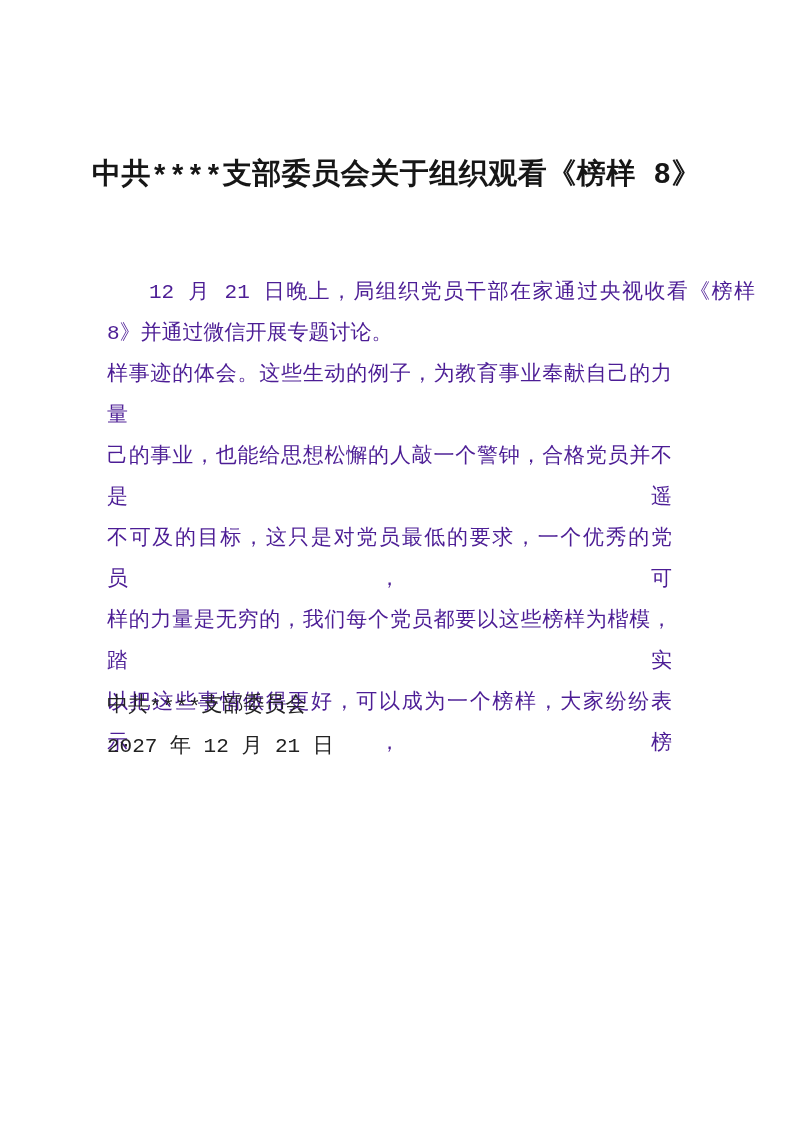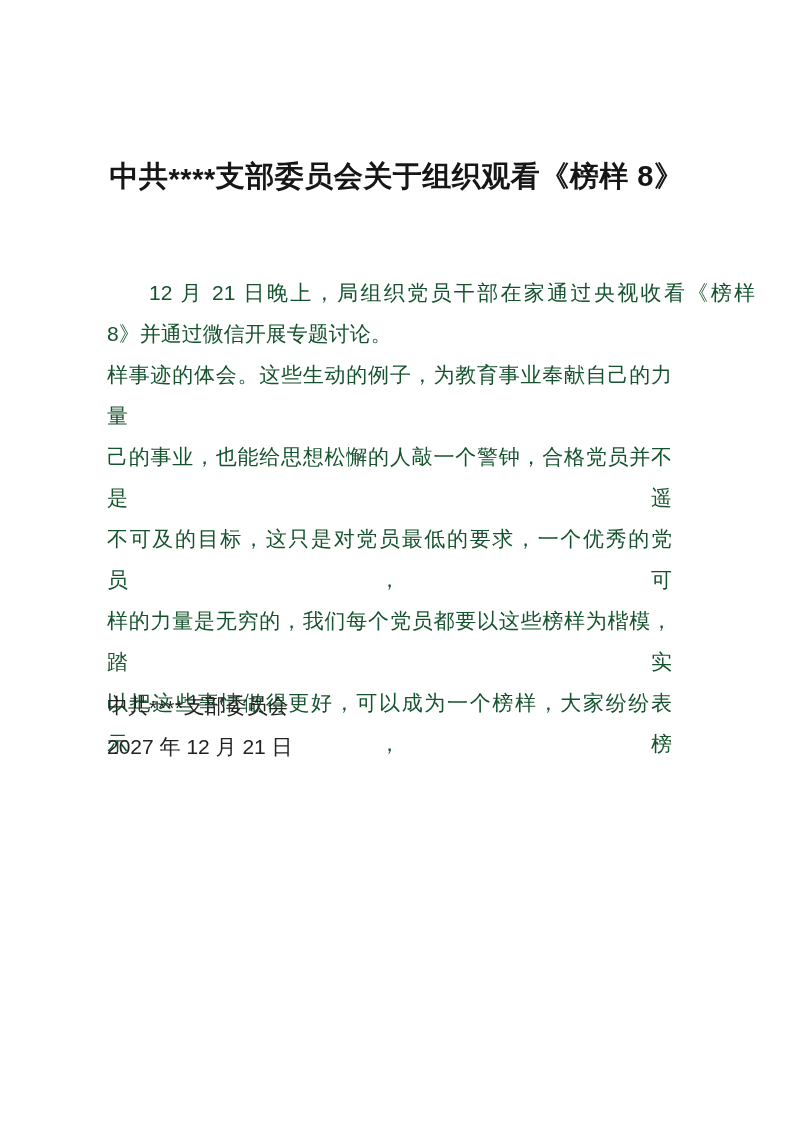--- a/index.html
+++ b/index.html
@@ -6,21 +6,21 @@
     margin: 0;
     padding: 0;
     background: #ffffff;
   }
   .page {
     position: relative;
     width: 793px;
     height: 1122px;
     background: #ffffff;
     overflow: hidden;
-    font-family: Liberation Sans, sans-serif;
+    font-family: Liberation Mono, monospace;
     color: #1f1f1f;
   }
   .title {
     position: absolute;
     left: 90px;
     top: 153px;
     width: 613px;
     text-align: center;
     font-size: 29px;
     line-height: 46px;
@@ -28,21 +28,21 @@
     color: #161616;
     letter-spacing: 0.5px;
   }
   .body-text {
     position: absolute;
     left: 107px;
     top: 272px;
     width: 565px;
     font-size: 21px;
     line-height: 41px;
-    color: #14532d;
+    color: #4c1d95;
   }
   .line {
     min-height: 41px;
     white-space: normal;
   }
   .line.just {
     text-align: justify;
     text-align-last: justify;
   }
   .line.indent {

